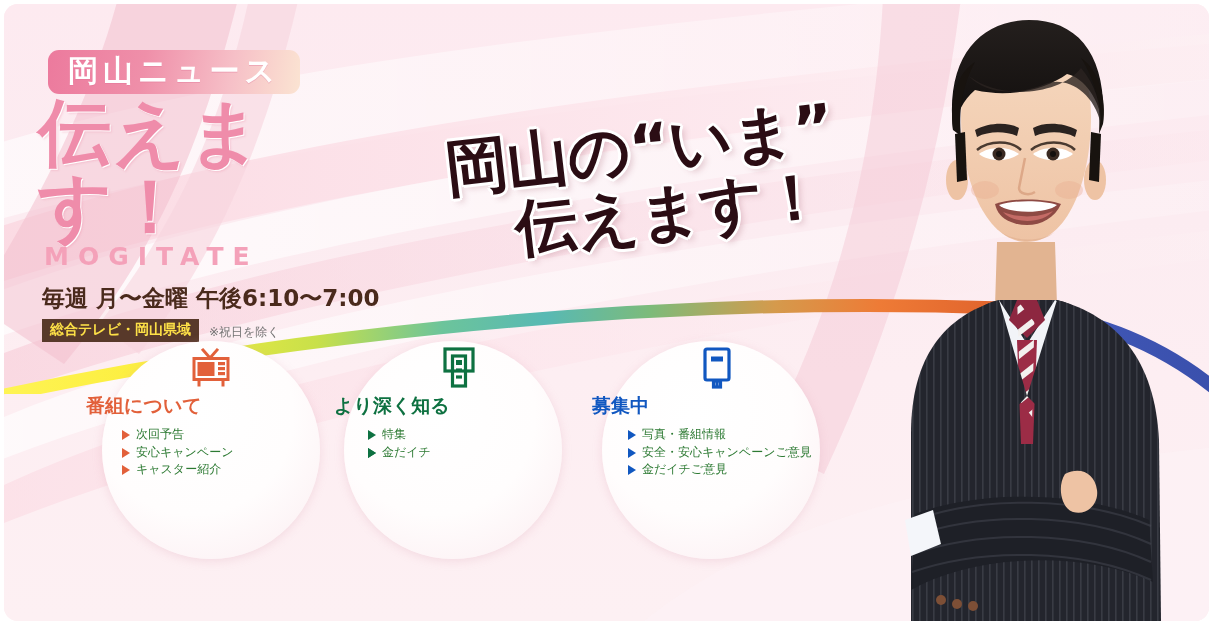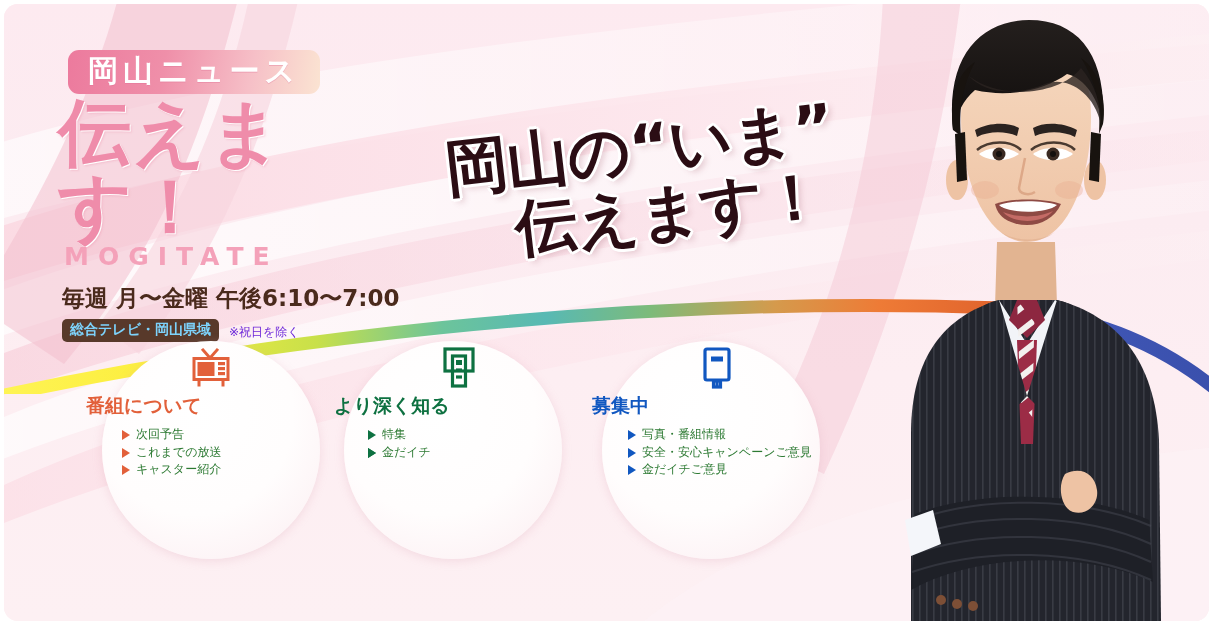--- a/index.html
+++ b/index.html
@@ -23,21 +23,21 @@
   
   .bg-base{
     position:absolute;inset:0;
     background:
       linear-gradient(180deg,#fdeaf0 0%,#fcecf1 35%,#fdeef2 60%,#fdf0f3 100%);
   }
   .bg-waves{position:absolute;inset:0;}
   .bg-waves svg{display:block;width:100%;height:100%;}
 
   
-  .logo-block{position:absolute;left:52px;top:46px;width:345px;}
+  .logo-block{position:absolute;left:32px;top:46px;width:345px;}
   .news-badge{
     display:inline-block;
     padding:5px 20px 7px 20px;
     border-radius:11px;
     background:linear-gradient(100deg,#ec7a9d 0%,#ef8fa9 38%,#f6bfc7 72%,#fbe4d2 100%);
     color:#ffffff;
     font-size:30px;font-weight:bold;letter-spacing:5px;
     line-height:1.05;
     margin-left:12px;
     text-shadow:0 1px 0 rgba(220,110,145,.35);
@@ -58,26 +58,26 @@
     margin-top:12px;
     font-size:23px;font-weight:bold;color:#4a2a1c;
     letter-spacing:0px;white-space:nowrap;
     padding-left:6px;
   }
   .sub-row{
     margin-top:5px;display:flex;align-items:flex-end;gap:10px;
     padding-left:6px;
   }
   .channel-badge{
-    display:inline-block;background:#58392a;color:#7dd3fc;
+    display:inline-block;background:#58392a;color:#fde047;
     font-size:14px;font-weight:bold;padding:2px 8px 3px 8px;
-    letter-spacing:0px;white-space:nowrap;border-radius:5px;
+    letter-spacing:0px;white-space:nowrap;border-radius:0;
   }
   .holiday-note{
-    font-size:12px;color:#6d28d9;white-space:nowrap;
+    font-size:12px;color:#737373;white-space:nowrap;
     margin-bottom:1px;
   }
 
   
   .tagline{
     position:absolute;left:448px;top:110px;width:420px;height:190px;
     transform:rotate(-6.5deg);
     pointer-events:none;
   }
   .tagline .ln{
@@ -348,21 +348,21 @@
               <rect x="28" y="20" width="7" height="3.2" fill="#e2603a" stroke="none"></rect>
               <rect x="28" y="25" width="7" height="3.2" fill="#e2603a" stroke="none"></rect>
               <path d="M9,33 L9,38"></path>
               <path d="M33,33 L33,38"></path>
             </g>
           </svg>
         </div>
         <div class="ctitle t-orange">番組について</div>
         <ul class="clist l1">
           <li><span class="tri tri-orange"></span><span>次回予告</span></li>
-          <li><span class="tri tri-orange"></span><span>これまでの放送</span></li>
+          <li><span class="tri tri-orange"></span><span>安心キャンペーン</span></li>
           <li><span class="tri tri-orange"></span><span>キャスター紹介</span></li>
         </ul>
       </div>
 
       <div class="cbox b2">
         <div class="cicon">
           <svg width="40" height="44" viewBox="0 0 40 44" xmlns="http://www.w3.org/2000/svg">
             <g stroke="#0e7141" stroke-width="3.2" fill="none">
               <rect x="6" y="3" width="28" height="22"></rect>
               <rect x="13.5" y="10" width="13" height="30"></rect>

